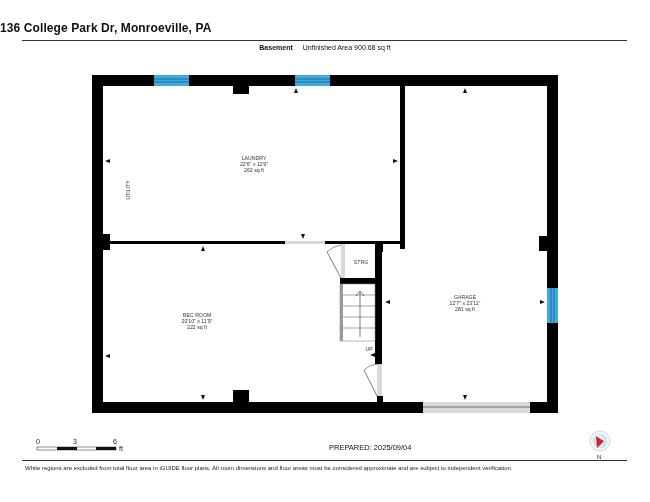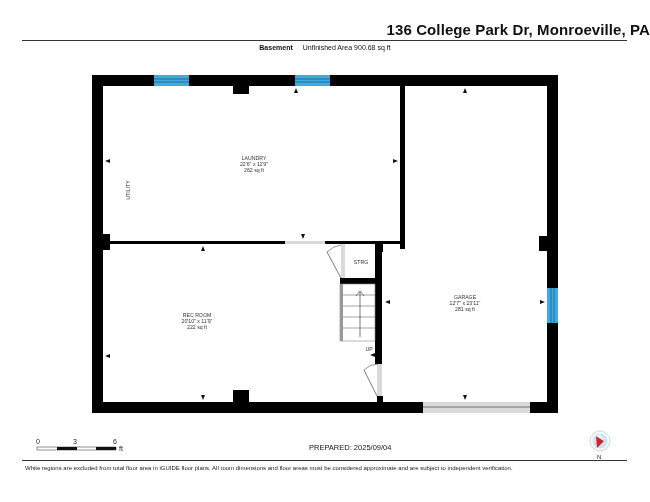--- a/index.html
+++ b/index.html
@@ -1,22 +1,22 @@
 <!DOCTYPE html>
 <html><head>
 <meta charset="utf-8">
 <style>
   html, body { margin: 0; padding: 0; background: #ffffff; }
   body { width: 650px; height: 502px; position: relative; overflow: hidden; font-family: "Liberation Sans", sans-serif; color: #111; }
-  .title { position: absolute; left: 0; top: 21px; width: 650px; text-align: right; font-size: 15px; font-weight: bold; letter-spacing: 0.1px; }
+  .title { position: absolute; left: 0; top: 21px; width: 650px; text-align: left; font-size: 12px; font-weight: bold; letter-spacing: 0.1px; }
   .rule { position: absolute; left: 22px; width: 605px; height: 1px; background: #333; }
   .subtitle { position: absolute; top: 44px; left: 0; width: 650px; text-align: center; font-size: 7px; }
   .subtitle .floor { font-weight: bold; margin-right: 8px; }
   .plan { position: absolute; left: 0; top: 0; }
-  .prepared { position: absolute; left: 276px; top: 443px; font-size: 7.5px; padding-left: 33px; }
+  .prepared { position: absolute; left: 296px; top: 443px; font-size: 7.5px; padding-left: 33px; }
   .disclaimer { position: absolute; left: 25px; top: 465px; font-size: 6px; color: #222; }
   .room-label { font-family: "Liberation Sans", sans-serif; font-size: 5.2px; fill: #333; text-anchor: middle; }
   .scale-label { font-family: "Liberation Sans", sans-serif; font-size: 7px; fill: #222; }
 </style>
 </head>
 <body>
 
 <div class="title">136 College Park Dr, Monroeville, PA</div>
 <div class="rule" style="top:40px;"></div>
 <div class="subtitle">

